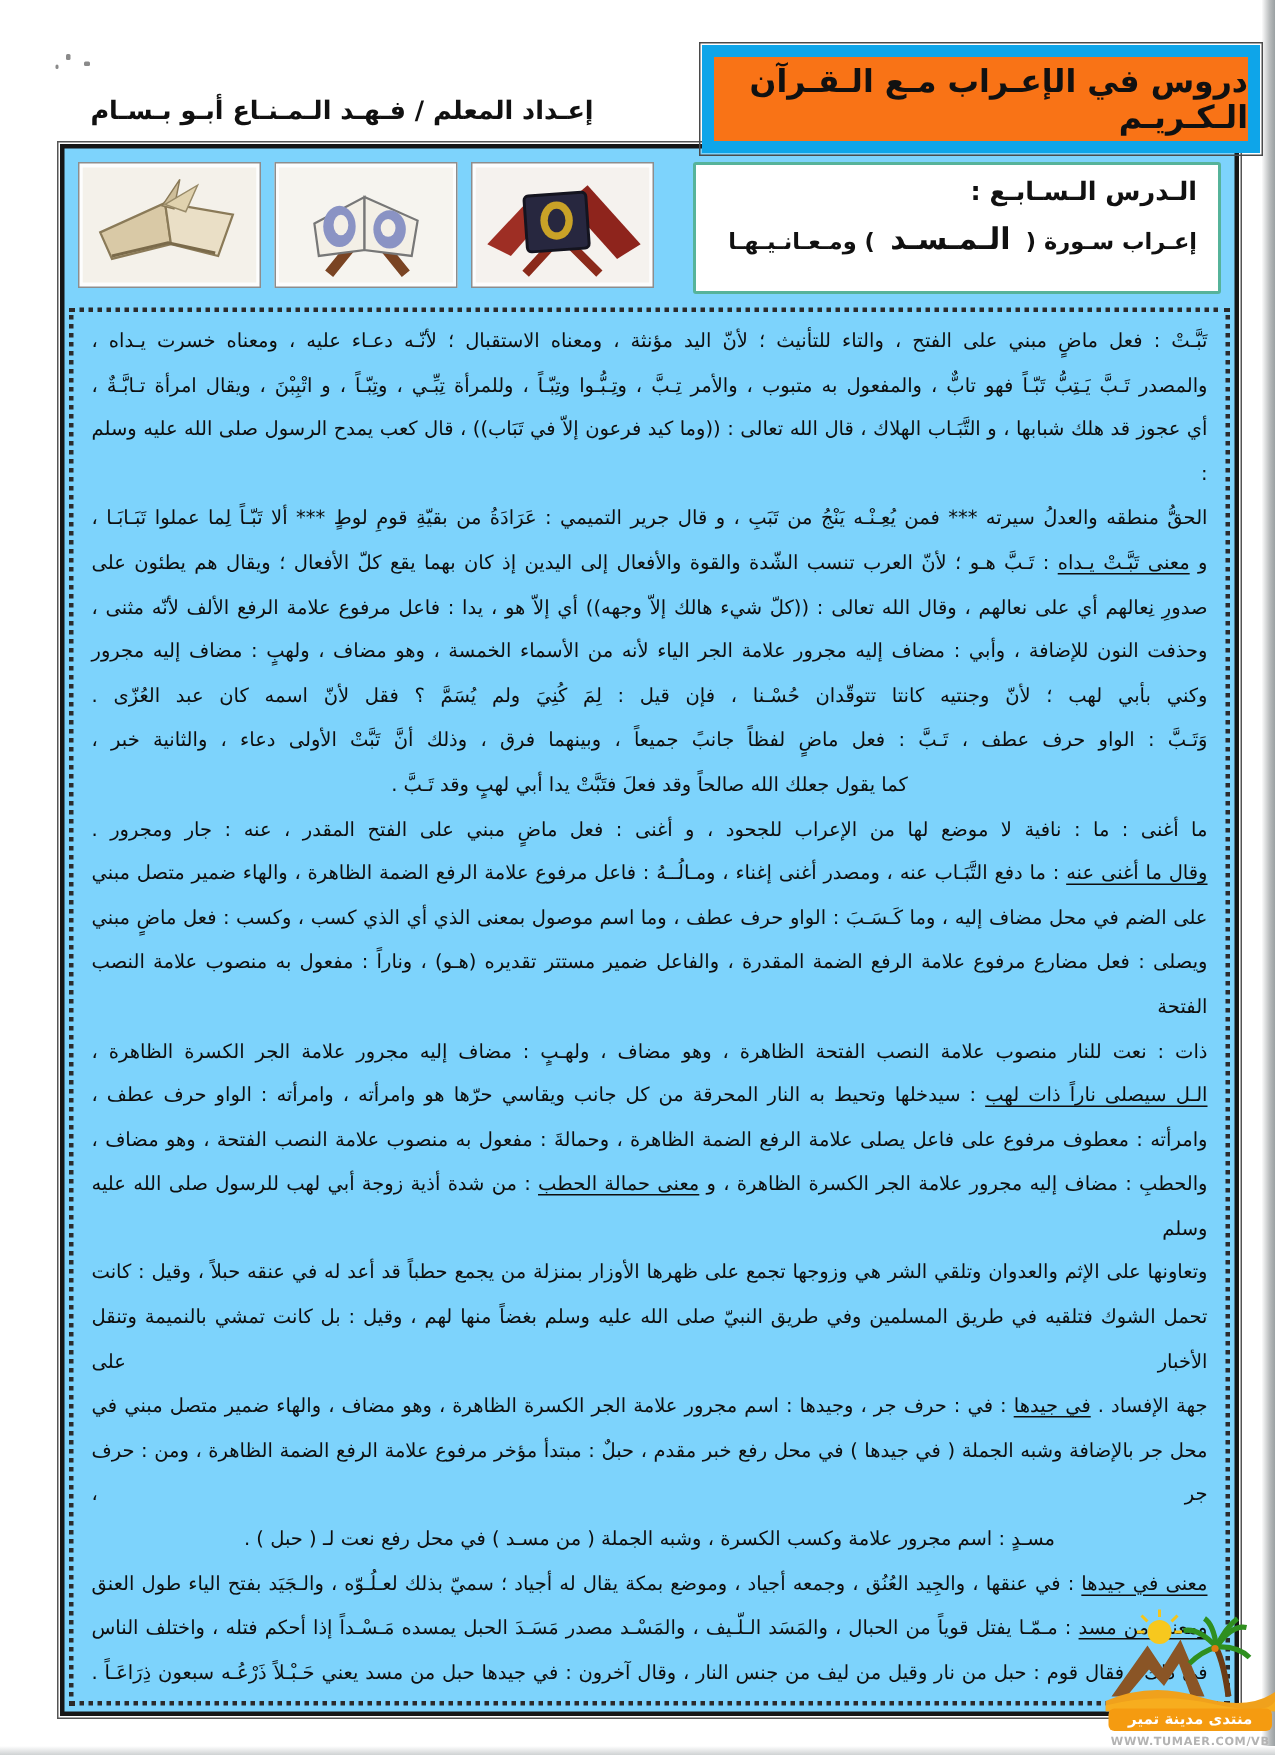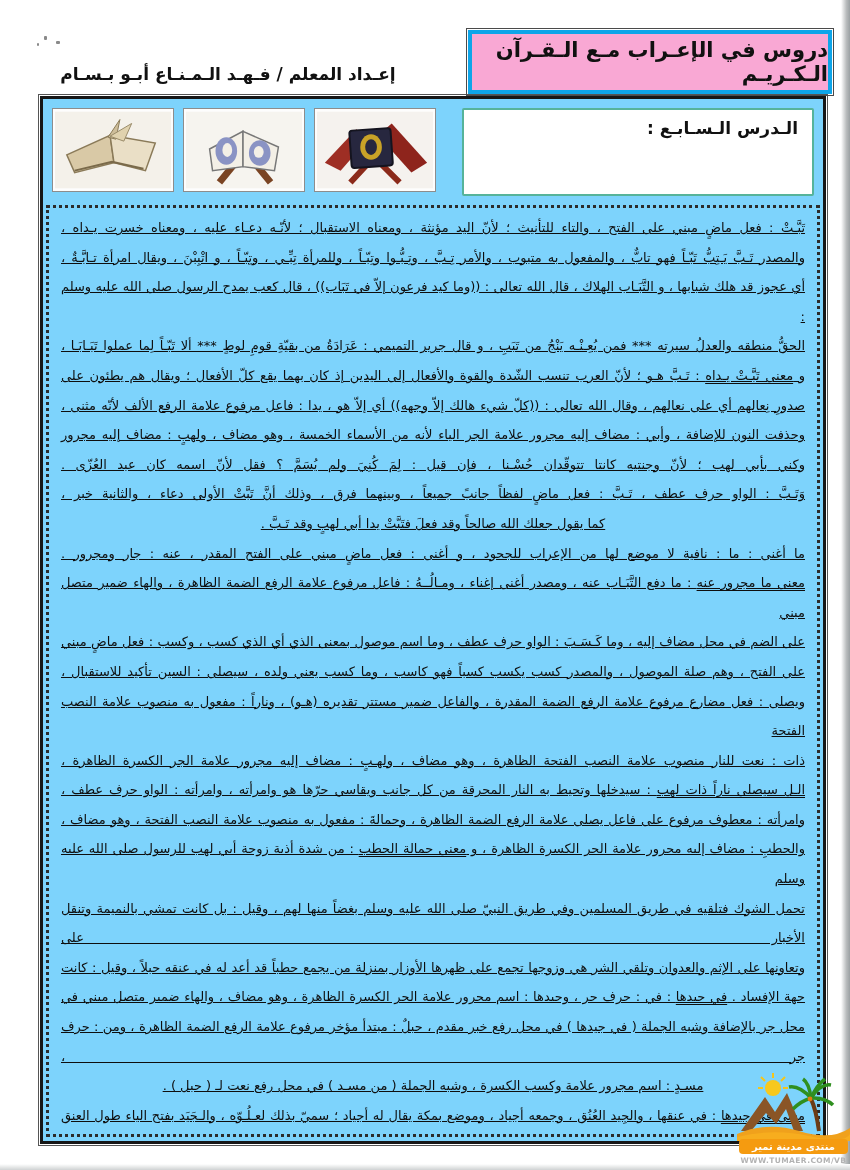--- a/index.html
+++ b/index.html
@@ -13,22 +13,22 @@
   .scan-edge-bottom{position:absolute;left:0;bottom:0;width:100%;height:6px;
     background:linear-gradient(to bottom,#ffffff,#cfd2d3);z-index:1;}
   .speck{position:absolute;background:#8a8a8a;border-radius:1px;}
   .speck.s1{left:44px;top:36px;width:3px;height:4px;}
   .speck.s2{left:56px;top:41px;width:4px;height:3px;}
   .speck.s3{left:37px;top:43px;width:2px;height:3px;}
 
   
   .title-box{
     position:absolute;left:468px;top:30px;width:356px;height:56px;
-    border:4px solid #0ea5e9;outline:1px solid #4a4a4a;outline-offset:1px;
-    display:flex;align-items:center;justify-content:center;background:#f9a8d4;z-index:2;
+    border:8px solid #0ea5e9;outline:1px solid #4a4a4a;outline-offset:1px;
+    display:flex;align-items:center;justify-content:center;background:#f97316;z-index:2;
   }
   .title-box span{font-size:21px;font-weight:bold;direction:rtl;letter-spacing:.5px;}
   .prepared-by{
     position:absolute;left:30px;top:58px;width:396px;height:32px;line-height:32px;
     font-size:17px;font-weight:bold;text-align:center;direction:rtl;letter-spacing:.5px;
   }
 
   
   .main-frame{
     position:absolute;left:40px;top:96px;width:786px;height:1048px;
@@ -48,21 +48,21 @@
   .lesson-line1{font-size:17px;font-weight:bold;letter-spacing:1px;}
   .lesson-line2{font-size:15px;font-weight:bold;margin-top:9px;}
   .lesson-line2 .surah{font-size:20px;font-weight:900;margin:0 5px;letter-spacing:1px;}
 
   
   .text-area{
     flex:1 1 auto;margin:7px 3px 4px 3px;border:3px dotted #2b2b2b;
     padding:5px 12px 8px 12px;direction:rtl;overflow:hidden;
   }
   .tline{font-size:13px;line-height:29.6px;color:#0e0e0e;
-    text-align:justify;text-align-last:justify;text-decoration:underline;}
+    text-align:justify;text-align-last:justify;}
   .tline.center{text-align:center;text-align-last:center;}
   .tline u{text-underline-offset:3px;text-decoration-thickness:1px;}
 
   
   .logo{position:absolute;left:737px;top:1071px;width:113px;height:99px;z-index:5;background:transparent;}
   .logo svg{position:absolute;left:0;top:0;width:113px;height:70px;}
   .logo-banner{
     position:absolute;left:2px;top:68px;width:109px;height:15px;border-radius:4px;
     background:#f59b10;color:#ffffff;font-weight:bold;font-size:10px;line-height:15px;
     text-align:center;direction:rtl;
@@ -122,46 +122,50 @@
             <path d="M34,72 L58,46 L84,72" stroke="#8b2a1a" stroke-width="6" fill="none"></path>
             <rect x="34" y="18" width="42" height="38" rx="3" fill="#27273f" stroke="#14141f" stroke-width="2" transform="rotate(-4 55 37)"></rect>
             <ellipse cx="55" cy="36" rx="11" ry="13" fill="#c9a227"></ellipse>
             <ellipse cx="55" cy="36" rx="6" ry="8" fill="#27273f"></ellipse>
           </svg>
         </div>
       </div>
 
       <div class="lesson-box">
         <div class="lesson-line1">الـدرس الـسـابـع :</div>
+        <div class="lesson-line2">
+          <span>إعـراب سـورة (</span>
+          <span class="surah">الـمـسـد</span>
+          <span>) ومـعـانـيـهـا</span>
+        </div>
       </div>
 
     </div>
 
     <div class="text-area" id="text-lines">
         <div class="tline justify">تَبَّـتْ : فعل ماضٍ مبني على الفتح ، والتاء للتأنيث ؛ لأنّ اليد مؤنثة ، ومعناه الاستقبال ؛ لأنّـه دعـاء عليه ، ومعناه خسرت يـداه ،</div>
         <div class="tline justify">والمصدر تَـبَّ يَـتِبُّ تَبّـاً فهو تابٌّ ، والمفعول به متبوب ، والأمر تِـبَّ ، وتِـبُّـوا وتِبّـاً ، وللمرأة تِبِّـي ، وتِبّـاً ، و اتْبِبْنَ ، ويقال امرأة تـابَّـةٌ ،</div>
         <div class="tline justify">أي عجوز قد هلك شبابها ، و التَّبَـاب الهلاك ، قال الله تعالى : ((وما كيد فرعون إلاّ في تَبَاب)) ، قال كعب يمدح الرسول صلى الله عليه وسلم :</div>
         <div class="tline justify">الحقُّ منطقه والعدلُ سيرته *** فمن يُعِـنْـه يَنْجُ من تَبَبِ ، و قال جرير التميمي : عَرَادَةُ من بقيّةِ قومِ لوطٍ *** ألا تَبّـاً لِما عملوا تَبَـابَـا ،</div>
         <div class="tline justify">و <u>معنى تَبَّـتْ يـداه</u> : تَـبَّ هـو ؛ لأنّ العرب تنسب الشّدة والقوة والأفعال إلى اليدين إذ كان بهما يقع كلّ الأفعال ؛ ويقال هم يطئون على</div>
         <div class="tline justify">صدورِ نِعالهم أي على نعالهم ، وقال الله تعالى : ((كلّ شيء هالك إلاّ وجهه)) أي إلاّ هو ، يدا : فاعل مرفوع علامة الرفع الألف لأنّه مثنى ،</div>
         <div class="tline justify">وحذفت النون للإضافة ، وأبي : مضاف إليه مجرور علامة الجر الياء لأنه من الأسماء الخمسة ، وهو مضاف ، ولهبٍ : مضاف إليه مجرور</div>
         <div class="tline justify">وكني بأبي لهب ؛ لأنّ وجنتيه كانتا تتوقّدان حُسْـنا ، فإن قيل : لِمَ كُنِيَ ولم يُسَمَّ ؟ فقل لأنّ اسمه كان عبد العُزّى .</div>
         <div class="tline justify">وَتَـبَّ : الواو حرف عطف ، تَـبَّ : فعل ماضٍ لفظاً جانبً جميعاً ، وبينهما فرق ، وذلك أنَّ تَبَّتْ الأولى دعاء ، والثانية خبر ،</div>
         <div class="tline center">كما يقول جعلك الله صالحاً وقد فعلَ فتَبَّتْ يدا أبي لهبٍ وقد تَـبَّ .</div>
         <div class="tline justify">ما أغنى : ما : نافية لا موضع لها من الإعراب للجحود ، و أغنى : فعل ماضٍ مبني على الفتح المقدر ، عنه : جار ومجرور .</div>
-        <div class="tline justify"><u>معنى ما مجرور عنه</u> : ما دفع التَّبَـاب عنه ، ومصدر أغنى إغناء ، ومـالُــهُ : فاعل مرفوع علامة الرفع الضمة الظاهرة ، والهاء ضمير متصل مبني</div>
+        <div class="tline justify"><u>وقال ما أغنى عنه</u> : ما دفع التَّبَـاب عنه ، ومصدر أغنى إغناء ، ومـالُــهُ : فاعل مرفوع علامة الرفع الضمة الظاهرة ، والهاء ضمير متصل مبني</div>
         <div class="tline justify">على الضم في محل مضاف إليه ، وما كَـسَـبَ : الواو حرف عطف ، وما اسم موصول بمعنى الذي أي الذي كسب ، وكسب : فعل ماضٍ مبني</div>
-        <div class="tline justify">على الفتح ، وهم صلة الموصول ، والمصدر كسب يكسب كسباً فهو كاسب ، وما كسب يعني ولده ، سيصلى : السين تأكيد للاستقبال ،</div>
         <div class="tline justify">ويصلى : فعل مضارع مرفوع علامة الرفع الضمة المقدرة ، والفاعل ضمير مستتر تقديره (هـو) ، وناراً : مفعول به منصوب علامة النصب الفتحة</div>
         <div class="tline justify">ذات : نعت للنار منصوب علامة النصب الفتحة الظاهرة ، وهو مضاف ، ولهـبٍ : مضاف إليه مجرور علامة الجر الكسرة الظاهرة ،</div>
         <div class="tline justify"><u>الـل سيصلى ناراً ذات لهب</u> : سيدخلها وتحيط به النار المحرقة من كل جانب ويقاسي حرّها هو وامرأته ،  وامرأته : الواو حرف عطف ،</div>
         <div class="tline justify">وامرأته : معطوف مرفوع على فاعل يصلى علامة الرفع الضمة الظاهرة ، وحمالةَ : مفعول به منصوب علامة النصب الفتحة ، وهو مضاف ،</div>
         <div class="tline justify">والحطبِ : مضاف إليه مجرور علامة الجر الكسرة الظاهرة ،  و <u>معنى حمالة الحطب</u> : من شدة أذية زوجة أبي لهب للرسول صلى الله عليه وسلم</div>
+        <div class="tline justify">وتعاونها على الإثم والعدوان وتلقي الشر هي وزوجها تجمع على ظهرها الأوزار بمنزلة من يجمع حطباً قد أعد له في عنقه حبلاً ، وقيل : كانت</div>
         <div class="tline justify">تحمل الشوك فتلقيه في طريق المسلمين وفي طريق النبيّ صلى الله عليه وسلم بغضاً منها لهم ، وقيل : بل كانت تمشي بالنميمة وتنقل الأخبار على</div>
-        <div class="tline justify">وتعاونها على الإثم والعدوان وتلقي الشر هي وزوجها تجمع على ظهرها الأوزار بمنزلة من يجمع حطباً قد أعد له في عنقه حبلاً ، وقيل : كانت</div>
         <div class="tline justify">جهة الإفساد . <u>في جيدها</u> : في : حرف جر ، وجيدها : اسم مجرور علامة الجر الكسرة الظاهرة ، وهو مضاف ، والهاء ضمير متصل مبني في</div>
         <div class="tline justify">محل جر بالإضافة وشبه الجملة ( في جيدها ) في محل رفع خبر مقدم ، حبلٌ : مبتدأ مؤخر مرفوع علامة الرفع الضمة الظاهرة ، ومن : حرف جر ،</div>
         <div class="tline center">مسـدٍ : اسم مجرور علامة وكسب الكسرة ، وشبه الجملة ( من مسـد ) في محل رفع نعت لـ ( حبل ) .</div>
         <div class="tline justify"><u>معنى في جيدها</u> : في عنقها ، والجِيد العُنُق ، وجمعه أجياد ، وموضع بمكة يقال له أجياد ؛ سميّ بذلك لعـلُـوّه ، والـجَيَد بفتح الياء طول العنق</div>
         <div class="tline justify"><u>ومعنى من مسد</u> : مـمّـا يفتل قوياً من الحبال ، والمَسَد الـلّـيف ، والمَسْـد مصدر مَسَـدَ الحبل يمسده مَـسْـداً إذا أحكم فتله ، واختلف الناس</div>
         <div class="tline justify">في ذلك ، فقال قوم : حبل من نار وقيل من ليف من جنس النار ، وقال آخرون : في جيدها حبل من مسد يعني حَـبْـلاً ذَرْعُـه سبعون ذِرَاعَـاً .</div>
       </div>
 
   </div>
 

